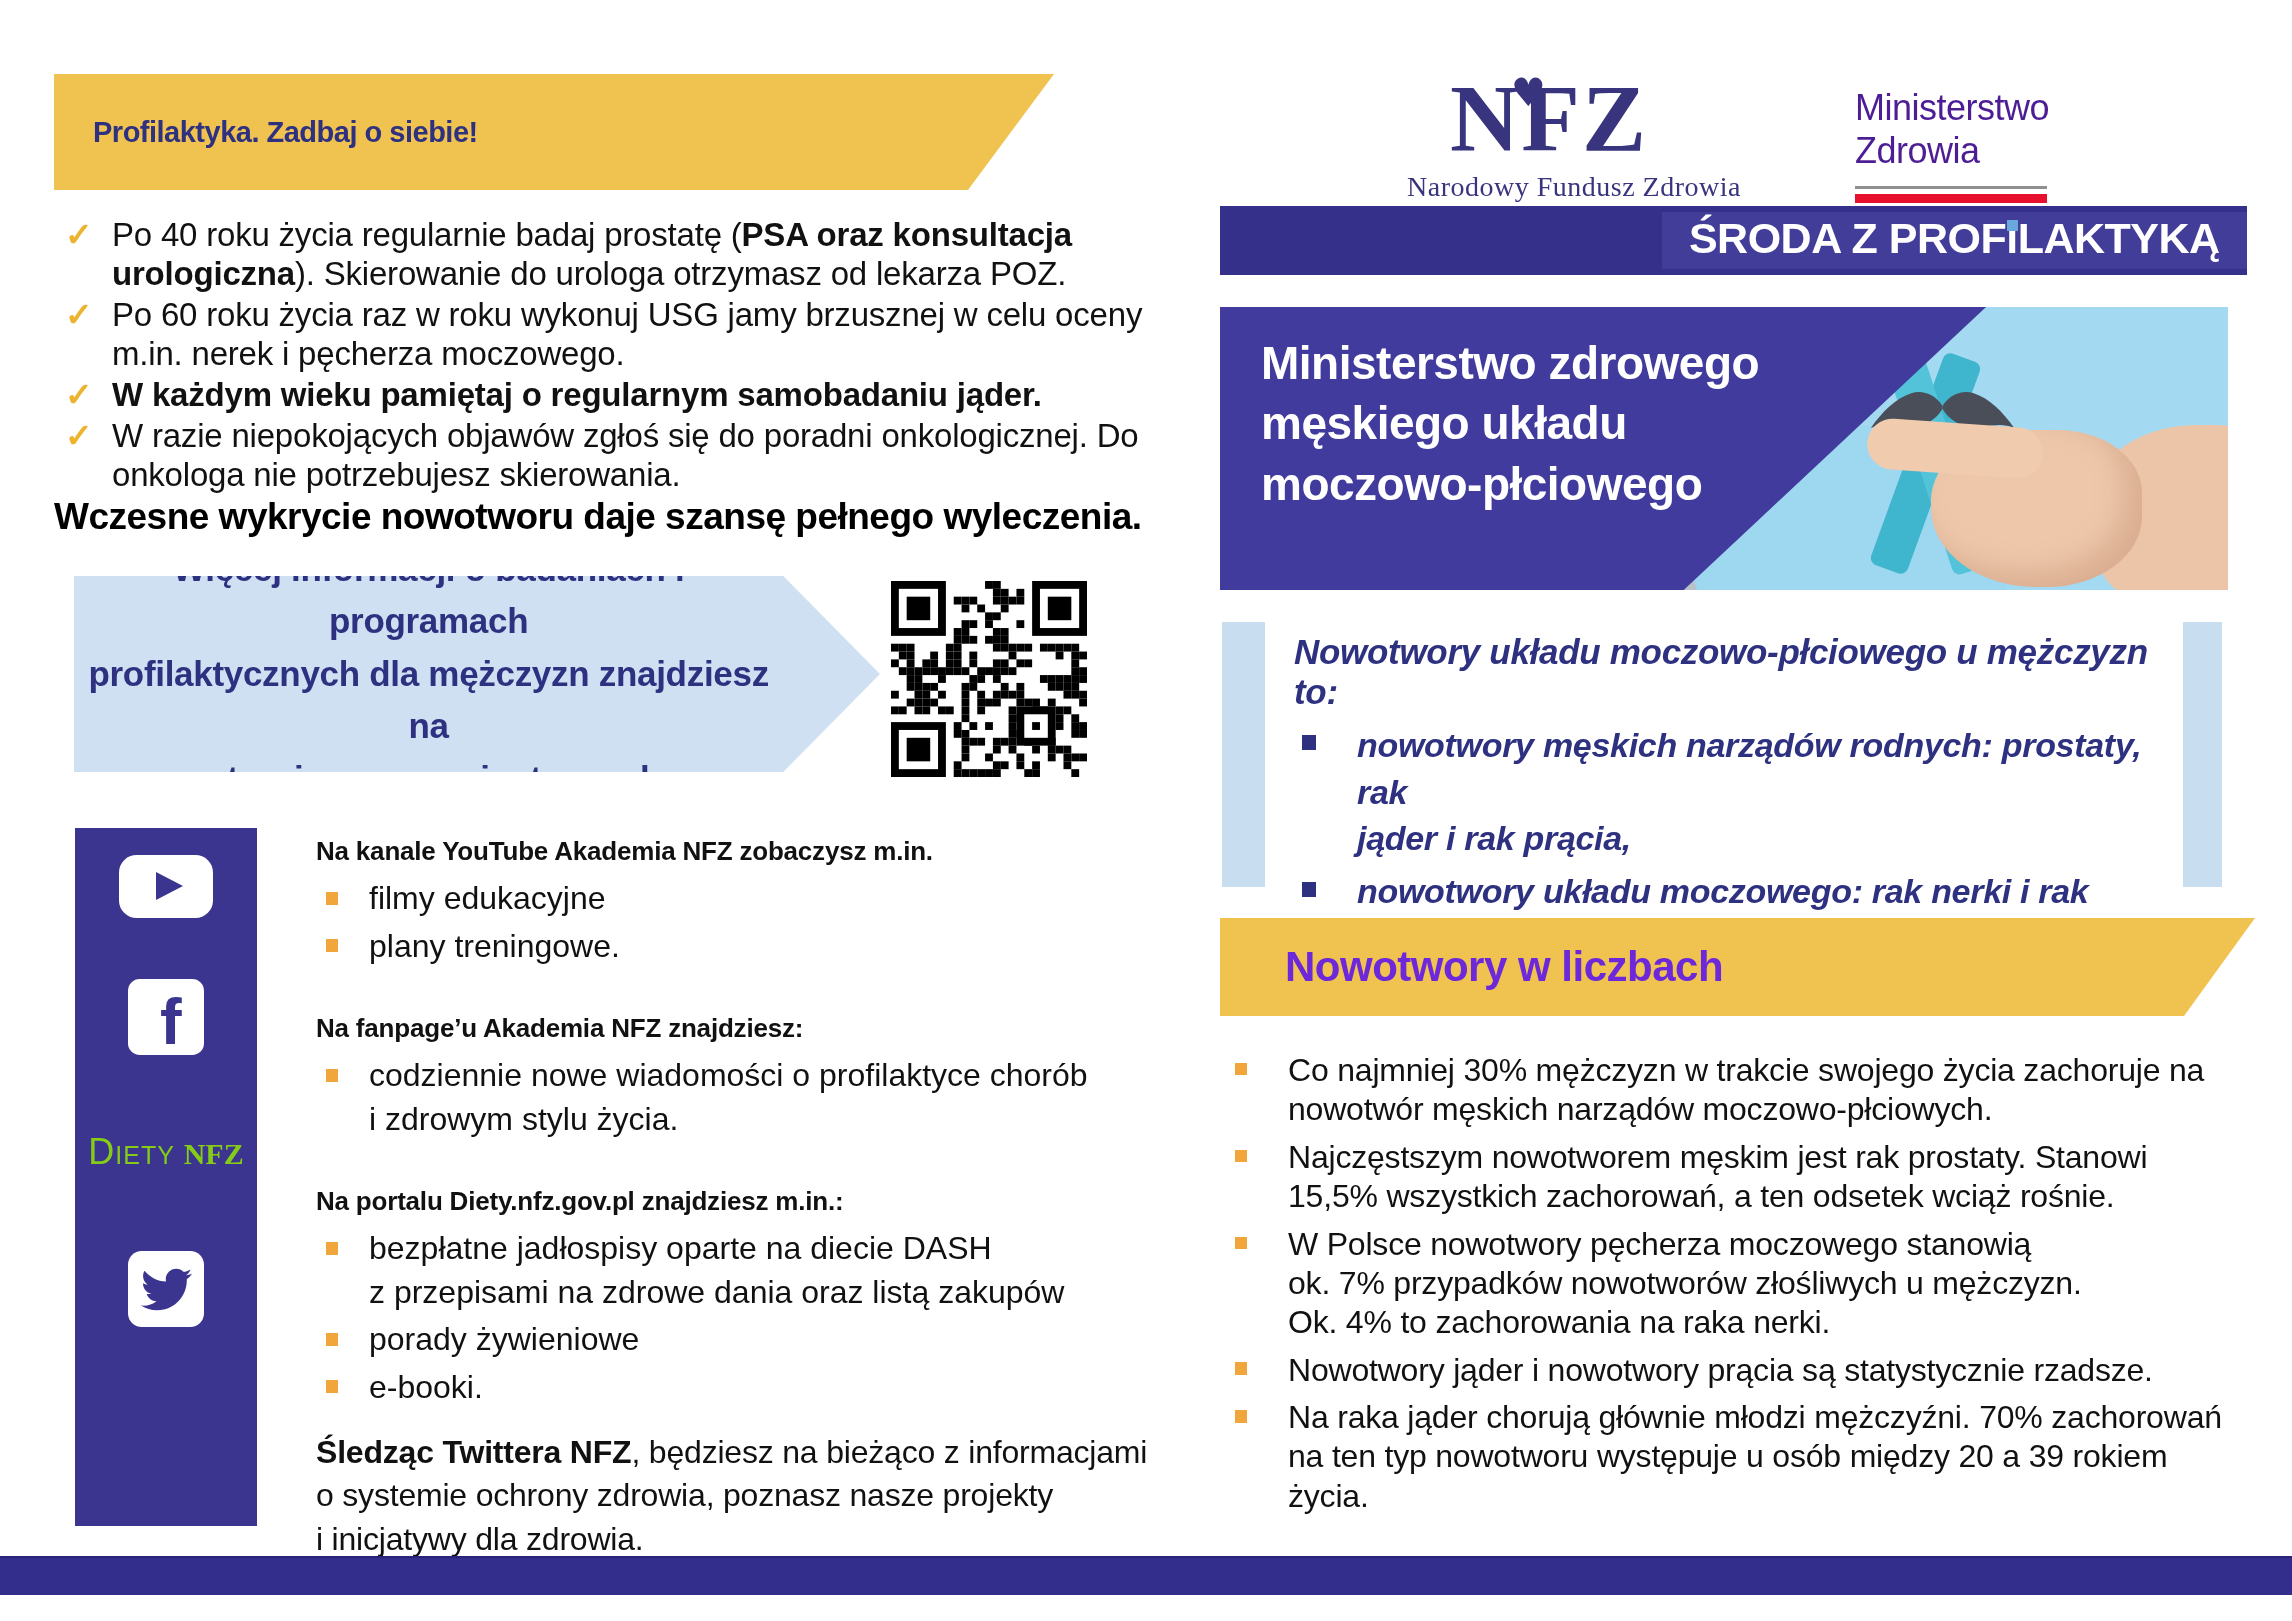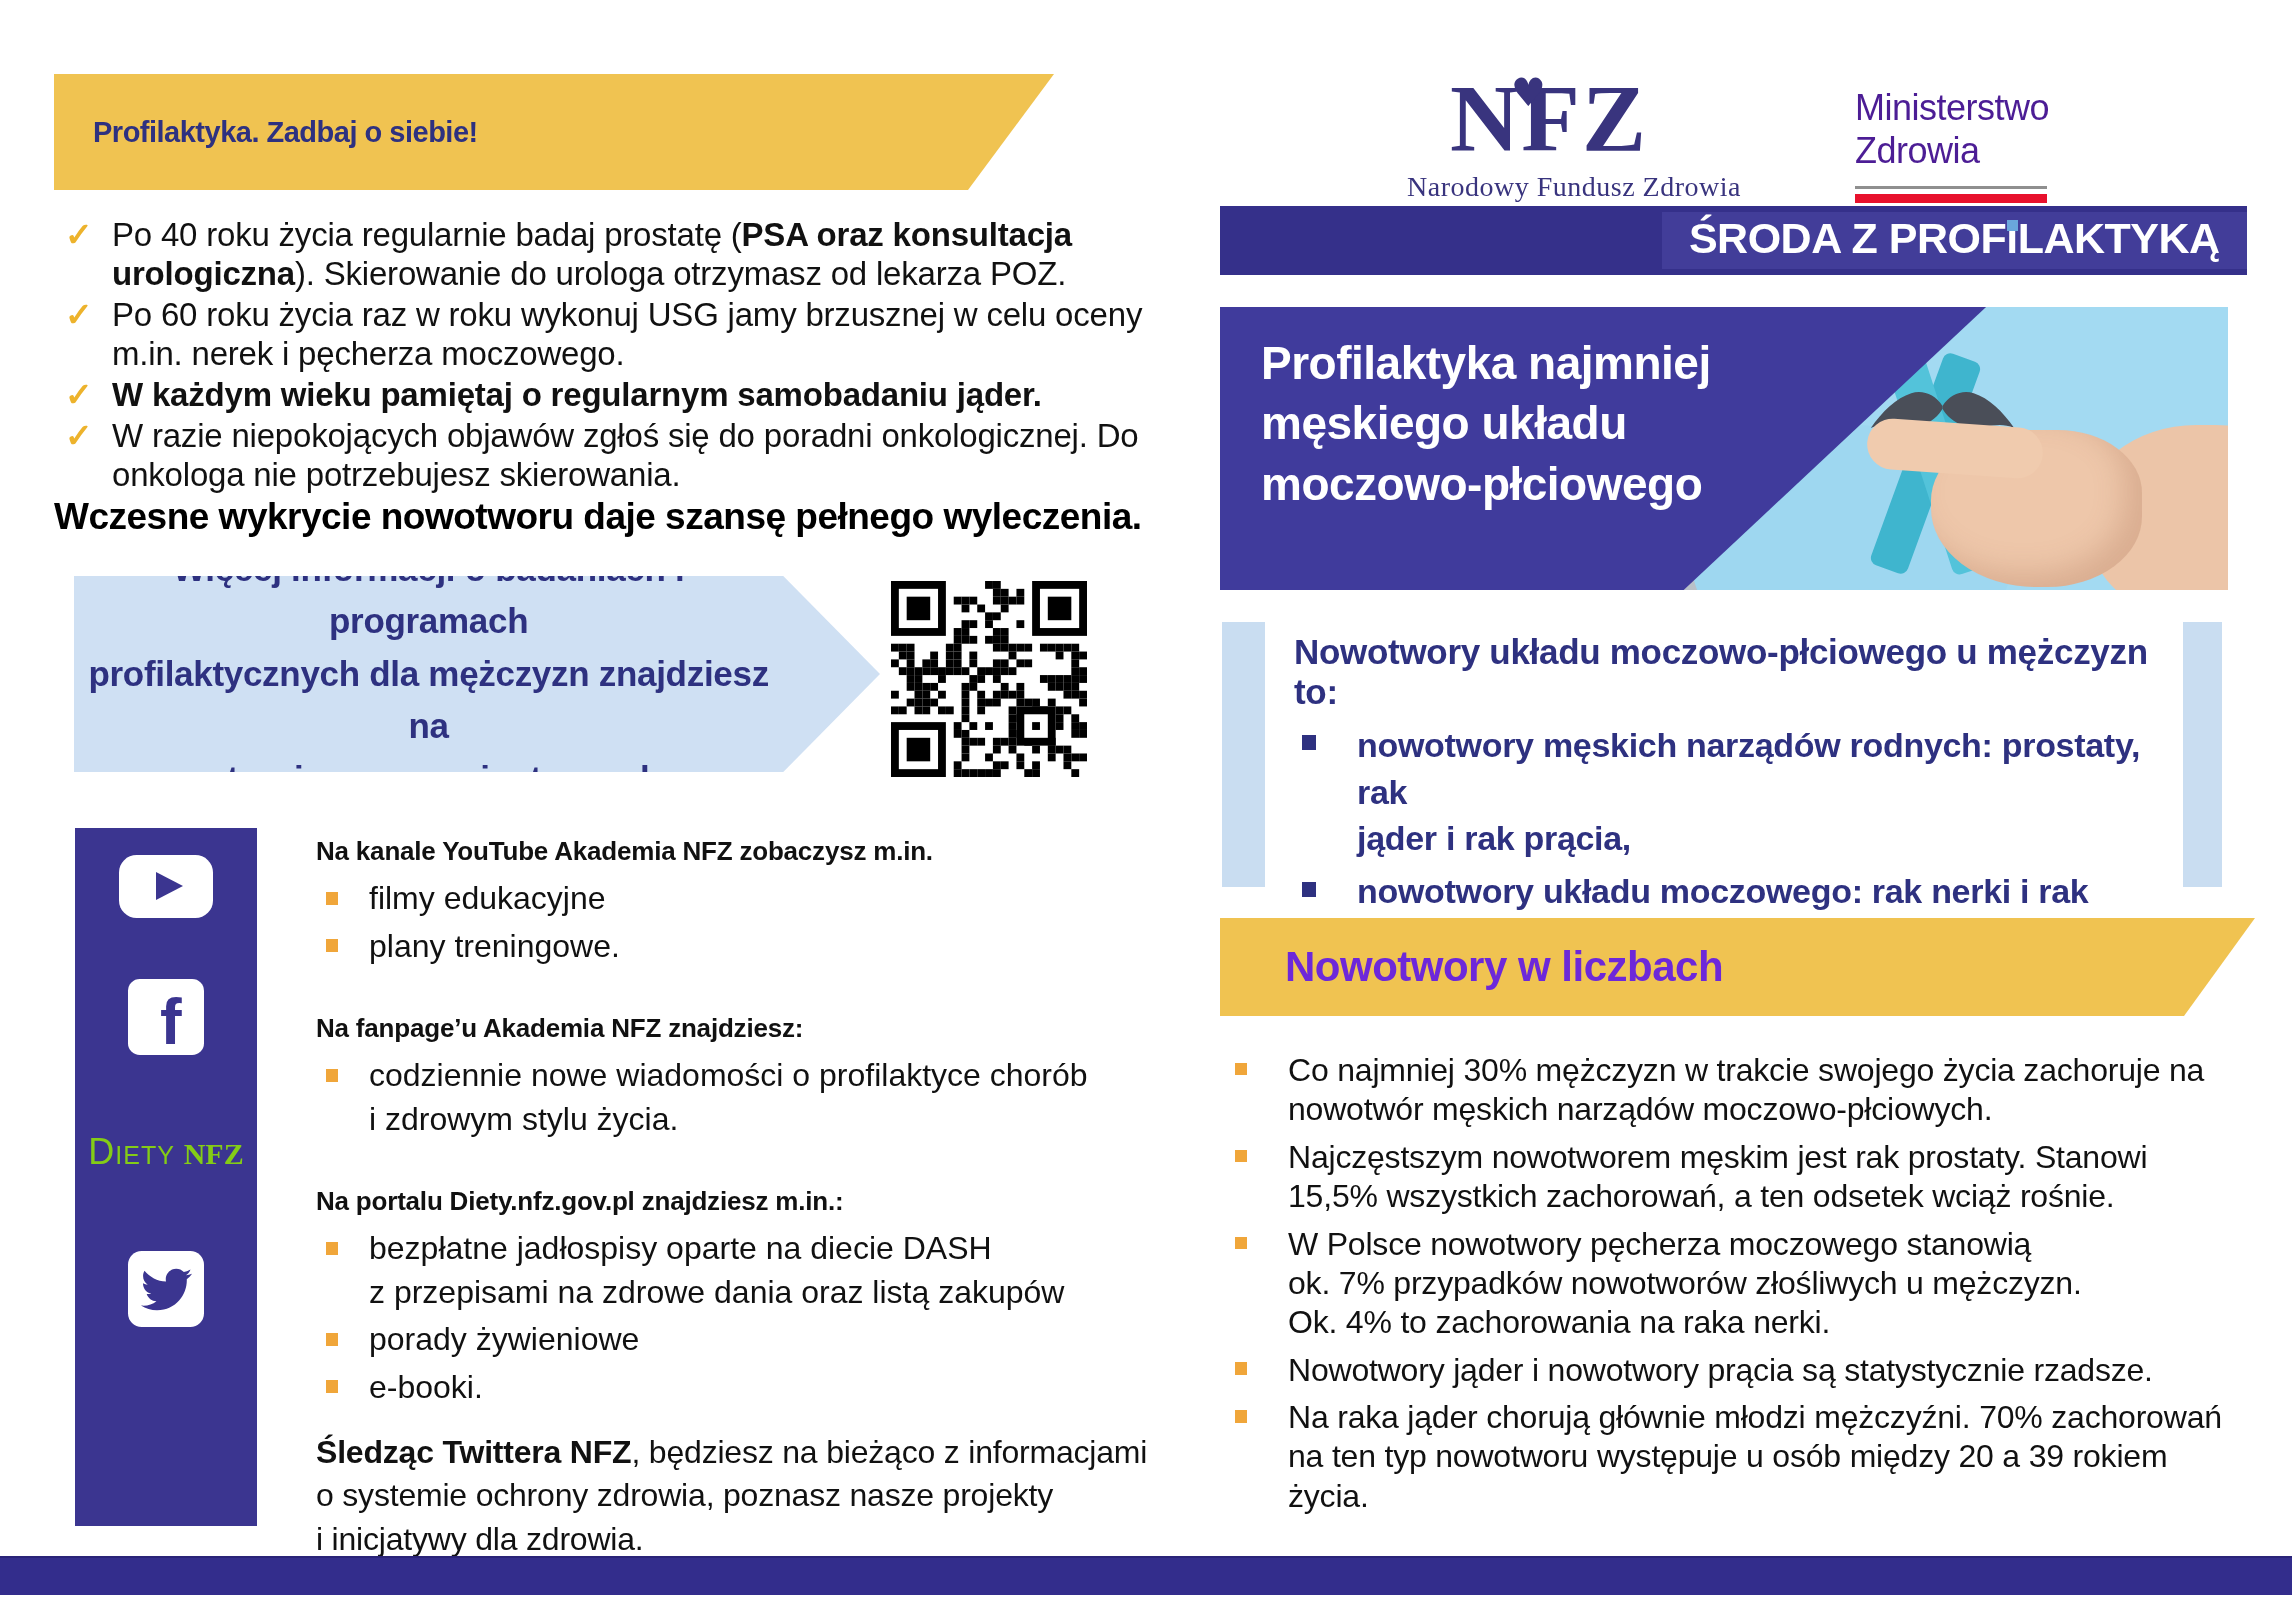--- a/index.html
+++ b/index.html
@@ -89,21 +89,21 @@
   .hero .finger{position:absolute;left:647px;top:116px;width:176px;height:51px;background:#f0cbae;
       border-radius:25.5px;transform:rotate(4deg);}
   .hero .mustache{position:absolute;left:649px;top:82px;width:147px;height:45px;}
   .hero .mustache svg{width:100%;height:100%;fill:#4a4e58;}
   .hero .overlay{position:absolute;inset:0;background:#403b9c;
       clip-path:polygon(0 0,76% 0,46% 100%,0 100%);}
   .hero .hero-title{position:absolute;left:41px;top:25.5px;z-index:3;color:#fff;font-size:46px;
       font-weight:bold;line-height:1.32;letter-spacing:-0.5px;}
   .hero .hero-title span{display:block;}
 
-  .info-block{position:absolute;left:1220px;top:622px;width:1027px;height:269px;}
+  .info-block{position:absolute;left:1220px;top:622px;width:1027px;height:269px;font-style:italic;}
   .side-bar-l{position:absolute;left:2px;top:0;width:43px;height:265px;background:#c9ddf1;}
   .side-bar-r{position:absolute;left:963px;top:0;width:39px;height:265px;background:#c9ddf1;}
   .info-content{position:absolute;left:74px;top:9.8px;width:888px;color:#2e3180;}
   .info-content h3{margin:0 0 9.8px 0;font-size:35px;font-weight:bold;letter-spacing:-0.3px;}
   .info-content ul{list-style:none;margin:0;padding:0;}
   .info-content li{position:relative;padding-left:63px;font-size:34px;font-weight:bold;line-height:1.38;
       white-space:pre-line;margin-bottom:5.9px;letter-spacing:-0.3px;}
   .info-content li::before{content:"";position:absolute;left:7.8px;top:13.7px;width:14.7px;height:14.7px;background:#2e3180;}
 
   .banner-right{position:absolute;left:1220px;top:918px;width:1035px;height:98px;background:#f0c351;
@@ -454,21 +454,21 @@
     <div class="mustache">
       <svg viewBox="0 0 160 48" aria-hidden="true">
         <path d="M80 18 C72 5 58 0 46 4 C30 9 14 24 2 42 C22 33 38 46 56 40 C68 36 76 28 80 21 Z"></path>
         <path d="M80 18 C88 5 102 0 114 4 C130 9 146 24 158 42 C138 33 122 46 104 40 C92 36 84 28 80 21 Z"></path>
       </svg>
     </div>
     <div class="fist"></div>
     <div class="finger"></div>
     <div class="overlay"></div>
     <div class="hero-title">
-      <span>Profilaktyka najmniej</span>
+      <span>Ministerstwo zdrowego</span>
       <span>męskiego układu</span>
       <span>moczowo-płciowego</span>
     </div>
   </div>
 
   <div class="info-block">
     <div class="side-bar-l"></div>
     <div class="side-bar-r"></div>
     <div class="info-content">
       <h3>Nowotwory układu moczowo-płciowego u mężczyzn to:</h3>

